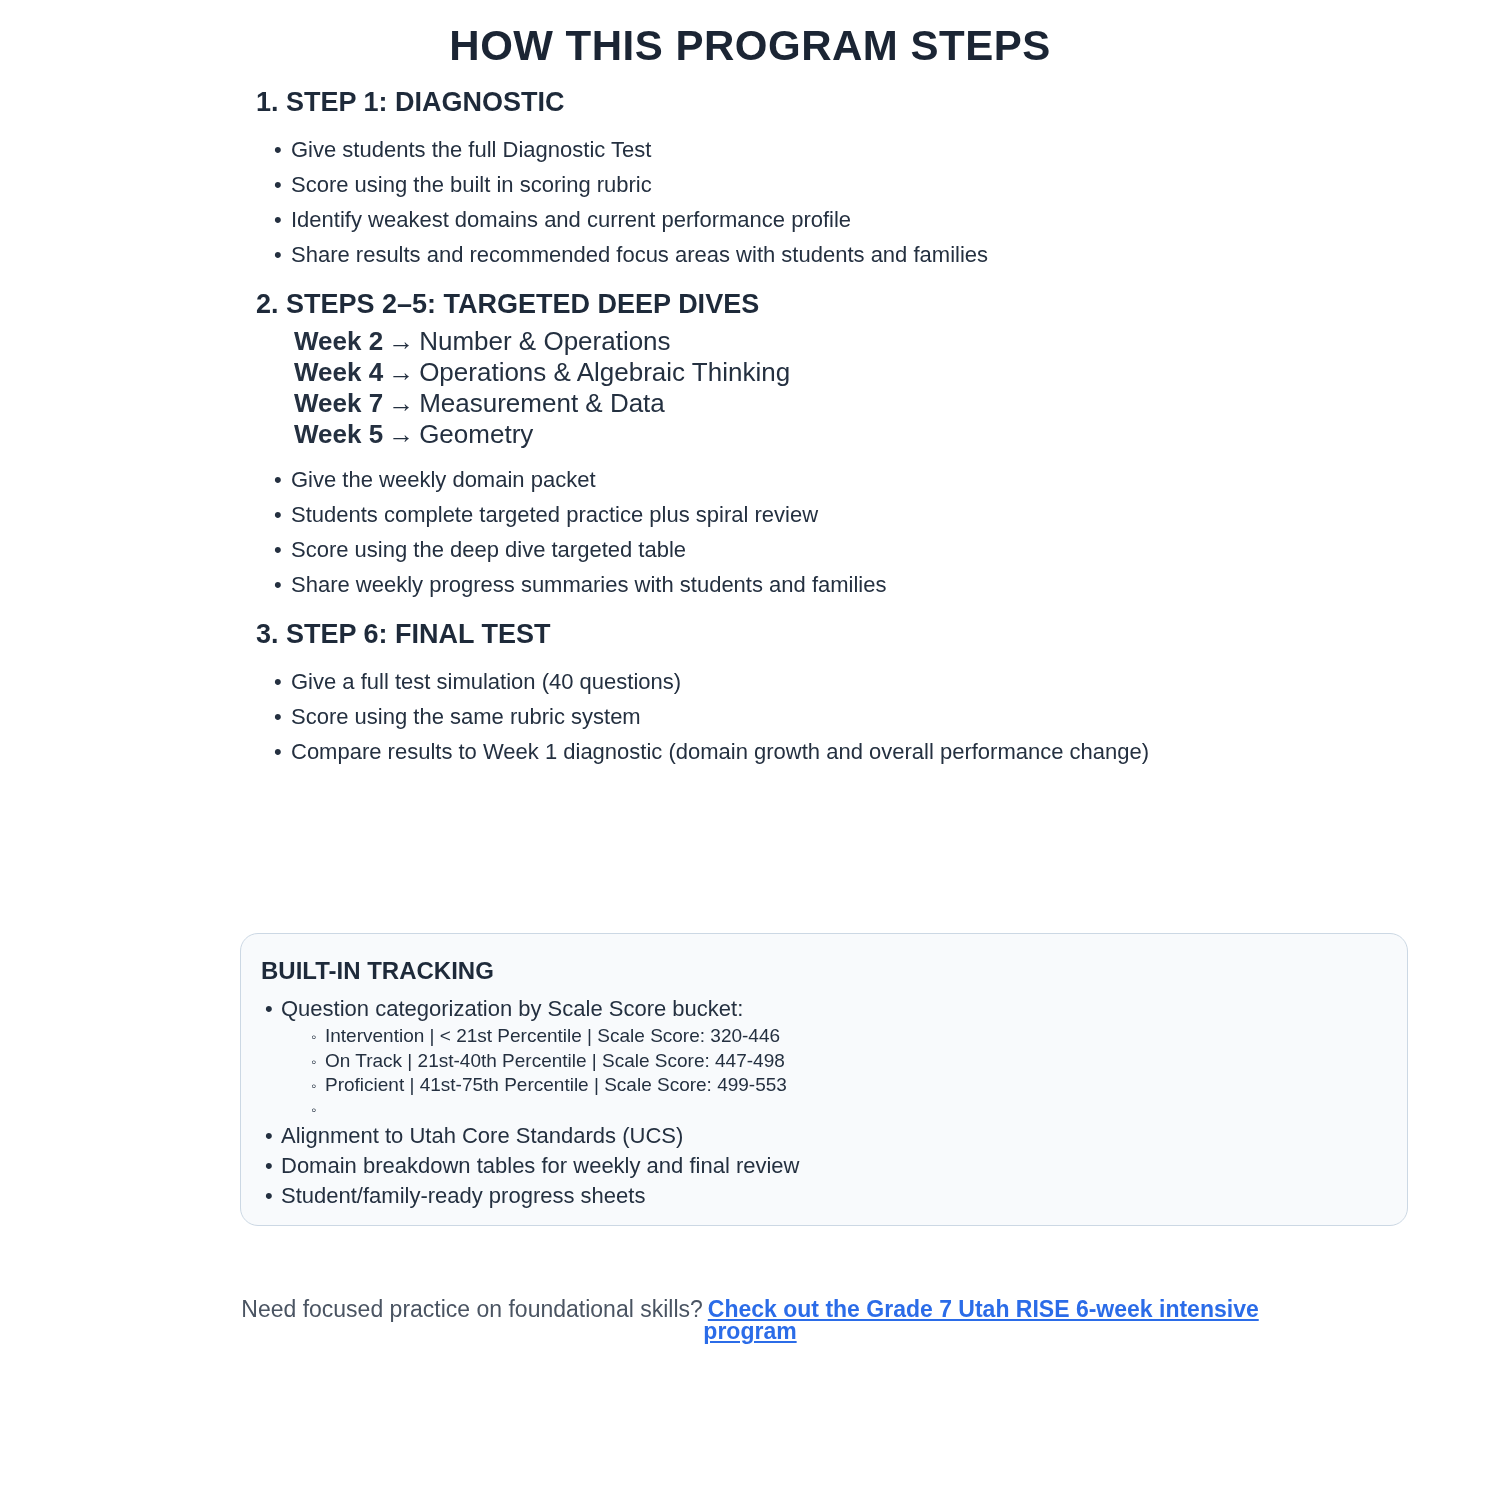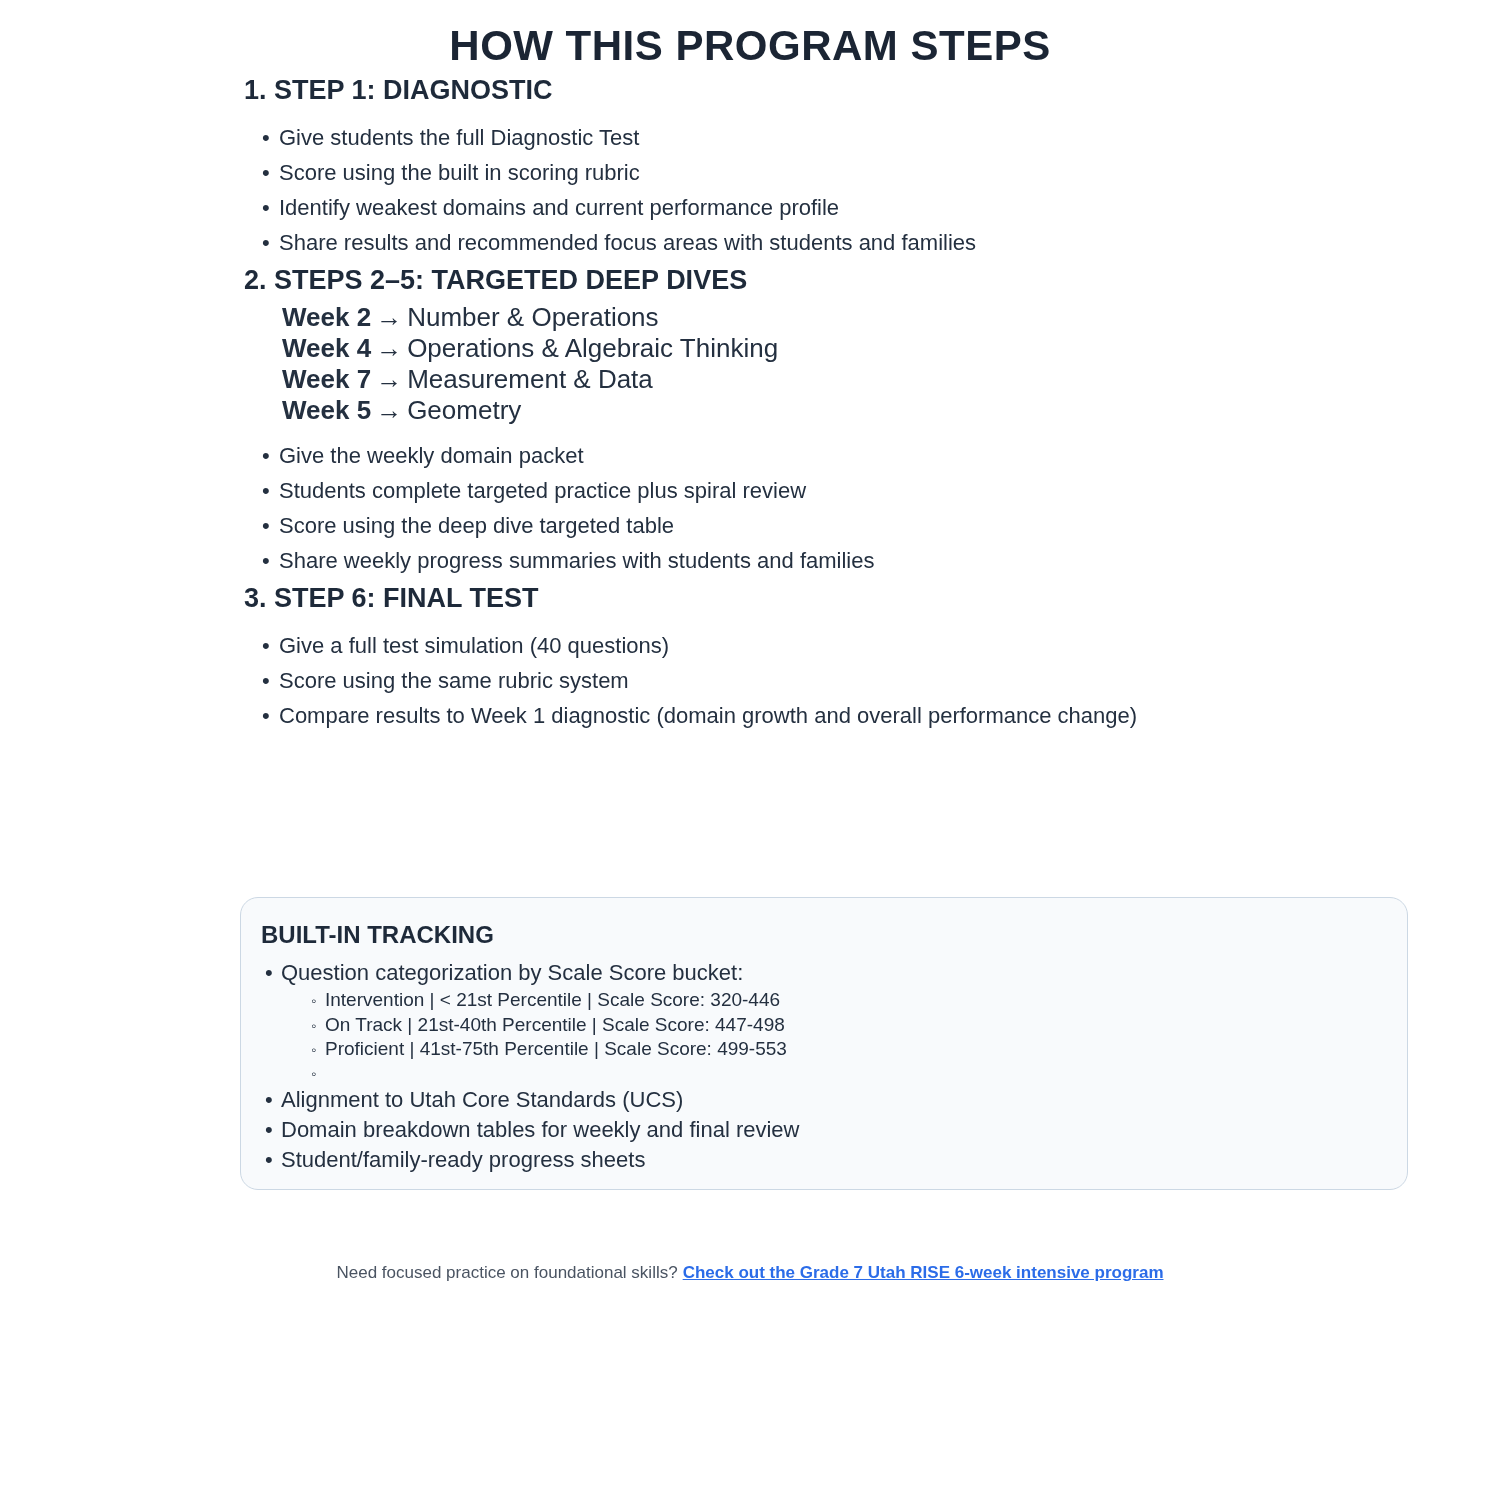--- a/index.html
+++ b/index.html
@@ -18,21 +18,21 @@
     font-family:"Liberation Sans",sans-serif;
     color:var(--body);
     overflow:hidden;
   }
   .container{width:1020px;margin:0 auto;}
   h1{
     margin:22px 0 0;
     font-size:42px;line-height:1.15;font-weight:bold;
     text-align:center;color:var(--title);letter-spacing:.5px;
   }
-  section.step{margin:4px;}
+  section.step{margin:16px;}
   .step-1{margin-top:135px;}
   .step-2{margin-top:46px;}
   .step-3{margin-top:34px;}
   h2{
     margin:0;font-size:27px;line-height:32px;font-weight:bold;
     color:var(--heading);
   }
   ul.bullets{list-style:none;margin:14px 0 0;padding:0;}
   ul.bullets li{
     display:flex;align-items:baseline;
@@ -64,21 +64,21 @@
   ul.box-bullets .marker{width:16px;flex:0 0 16px;}
   ul.sub-bullets{list-style:none;margin:0;padding:0 0 0 50px;}
   ul.sub-bullets li{
     display:flex;align-items:baseline;
     font-size:19px;line-height:23.5px;color:var(--body);
   }
   ul.sub-bullets .marker{width:14px;flex:0 0 14px;font-size:15px;}
   footer{
     margin-top:72px;
     text-align:center;
-    font-size:17px;line-height:22px;color:var(--footer-text);
+    font-size:23px;line-height:22px;color:var(--footer-text);
   }
   footer a{
     color:var(--link);font-weight:bold;text-decoration:underline;margin-left:5px;
   }
 </style>
 </head>
 <body>
 
 <main class="container">
 

